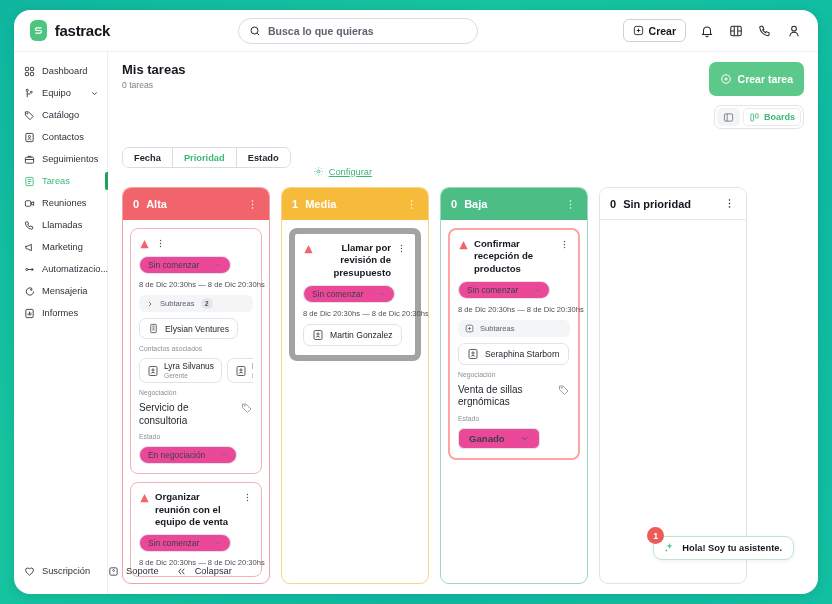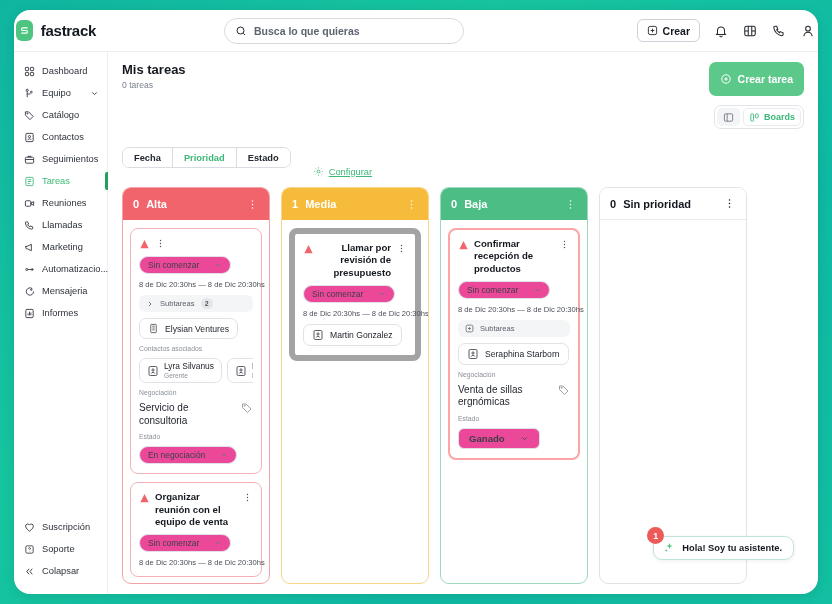--- a/index.html
+++ b/index.html
@@ -21,21 +21,21 @@
     overflow: hidden;
     display: flex; flex-direction: column;
     box-shadow: 0 2px 12px rgba(0,0,0,.10);
   }
 
   
   .topbar {
     height: 42px; flex: 0 0 42px;
     display: flex; align-items: center;
     border-bottom: 1px solid #eceef0;
-    padding: 0 2px;
+    padding: 0 16px;
   }
   .brand { display: flex; align-items: center; gap: 8px; width: 80px; }
   .logo {
     width: 21px; height: 21px; border-radius: 6px;
     background: #4dc47f;
     display: flex; align-items: center; justify-content: center;
     color: #fff; font-size: 13px; font-weight: 700;
   }
   .brand-name { font-size: 15px; font-weight: 700; color: #14181f; letter-spacing: -.3px; }
 
@@ -76,21 +76,21 @@
     font-size: 9.3px; color: #2c313a; cursor: pointer;
     white-space: nowrap;
   }
   .nav-item .ni { width: 12px; height: 12px; flex: 0 0 12px; display: flex; align-items: center; justify-content: center; }
   .nav-item.active { color: #3cb878; }
   .nav-item.active::after {
     content: ""; position: absolute; right: -1px; top: 2px;
     width: 3px; height: 18px; background: #21a15e; border-radius: 2px 0 0 2px;
   }
   .chev-side { margin-left: auto; }
-  .nav-bottom { margin-top: auto; display: flex; flex-direction: column; padding-bottom: 4px; }
+  .nav-bottom { margin-top: auto; display: flex; flex-direction: row; padding-bottom: 4px; }
 
   
   .main { flex: 1; display: flex; flex-direction: column; min-width: 0; padding: 10px 14px 0 14px; }
   .main-head { display: flex; align-items: flex-start; }
   .page-title { font-size: 13px; font-weight: 700; color: #14181f; }
   .page-sub { font-size: 8.6px; color: #7b828c; margin-top: 3px; }
   .head-right { margin-left: auto; display: flex; flex-direction: column; align-items: flex-end; gap: 9px; }
   .crear-tarea {
     height: 24px; background: #5cc98b; border-radius: 7px;
     color: #fff; font-size: 10.5px; font-weight: 700;

